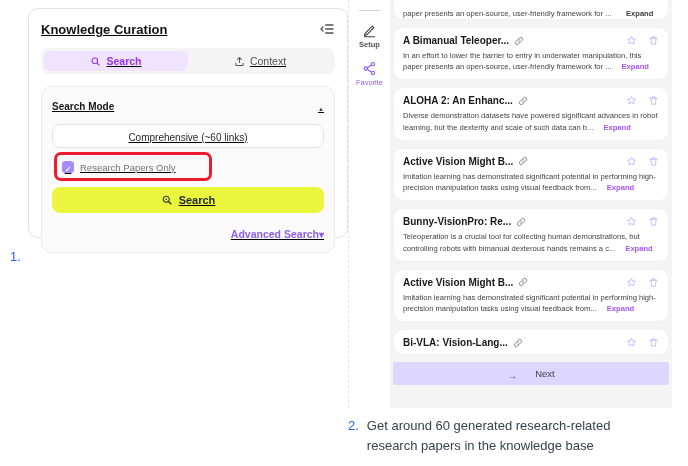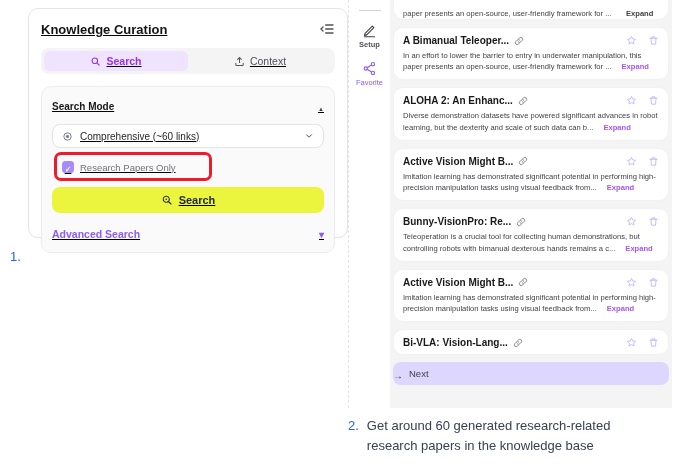--- a/index.html
+++ b/index.html
@@ -17,36 +17,36 @@
   .kc-tabs { margin-top:11px; background:#f4f4f5; border-radius:8px; padding:3px; display:flex; }
   .kc-tab { flex:1; display:flex; align-items:center; justify-content:center; gap:5px; height:20px; font-size:10.5px; color:#52525b; border-radius:6px; cursor:pointer; }
   .kc-tab.active { background:#f0e3ff; color:#9333ea; font-weight:700; }
   .kc-tab svg { width:11px; height:11px; }
 
   .kc-section { margin-top:12px; background:#fafafa; border:1px solid #ececef; border-radius:10px; padding:10px 10px 12px; }
   .kc-sec-head { display:flex; align-items:center; justify-content:space-between; }
   .kc-sec-title { font-size:10px; font-weight:700; color:#18181b; }
   .icon-caret-up::before { content:"▲"; font-size:6px; color:#3f3f46; }
 
-  .kc-select { margin-top:9px; background:#fff; border:1px solid #e4e4e7; border-radius:8px; height:24px; display:flex; align-items:center; padding:0 9px; gap:7px; cursor:pointer; }
+  .kc-select { margin-top:9px; background:#fff; border:1px solid #e4e4e7; border-radius:8px; height:24px; display:flex; align-items:center; padding:0 9px; gap:7px; cursor:pointer;flex-direction:column; }
   .kc-select-text { flex:1; font-size:10px; color:#27272a; }
   .kc-select svg { width:11px; height:11px; color:#6b7280; }
   .kc-select .chev { width:10px; height:10px; color:#52525b; }
 
   .kc-check-row { margin-top:10px; position:relative; display:flex; align-items:center; gap:6px; height:18px; padding-left:10px; }
   .kc-checkbox { width:12px; height:12px; border-radius:3.5px; background:#a78bfa; display:flex; align-items:center; justify-content:center; cursor:pointer; }
   .icon-check::before { content:"✓"; color:#fff; font-size:8px; font-weight:700; }
   .kc-check-label { font-size:9.5px; color:#71717a; }
   .annotation-box { position:absolute; left:2px; top:-6px; width:158px; height:29px; border:3.5px solid #ec1c2e; border-radius:7px; pointer-events:none; }
 
   .kc-search-btn { margin-top:11px; height:26px; background:#ebf53e; border-radius:8px; display:flex; align-items:center; justify-content:center; gap:6px; cursor:pointer; }
   .kc-search-btn svg { width:12px; height:12px; color:#1f2937; }
   .kc-search-label { font-size:11px; font-weight:600; color:#1f2937; }
 
-  .kc-advanced { margin-top:15px; display:flex; align-items:center; justify-content:space-between; color:#8b5cf6; font-size:10.5px; font-weight:600; cursor:pointer; }
+  .kc-advanced { margin-top:15px; display:flex; align-items:center; justify-content:flex-end; color:#8b5cf6; font-size:10.5px; font-weight:600; cursor:pointer; }
   .icon-chevron-down-sm::before { content:"▾"; font-size:10px; }
 
   
   .caption { position:absolute; display:flex; gap:8px; font-size:13px; color:#374151; line-height:1.5; }
   .caption-1 { left:10px; top:247px; width:320px; }
   .caption-2 { left:348px; top:416px; width:312px; }
   .cap-num { color:#2563eb; flex:0 0 auto; }
 
   
   .right-fig { position:absolute; left:348px; top:0; width:324px; height:408px; display:flex; }
@@ -67,21 +67,21 @@
   .card-head { display:flex; align-items:center; gap:5px; }
   .card-title { font-size:10px; font-weight:700; color:#18181b; white-space:nowrap; }
   .link-icon { width:10px; height:10px; color:#71717a; flex:0 0 auto; cursor:pointer; }
   .card-spacer { flex:1; }
   .card-act { width:11px; height:11px; color:#c4b5fd; cursor:pointer; flex:0 0 auto; }
   .card-act.trash { margin-left:6px; }
   .card-desc { margin-top:4px; font-size:7.6px; color:#3f3f46; line-height:1.48; }
   .expand-link { color:#a855f7; cursor:pointer; margin-left:10px;font-weight:bold; }
   .cut-line { font-size:7.6px; color:#3f3f46; }
 
-  .next-btn { margin-top:0; height:23px; background:#ddd6fe; border-radius:8px; display:flex; align-items:center; gap:6px; cursor:pointer; flex:0 0 auto; }
+  .next-btn { margin-top:0; height:23px; background:#ddd6fe; border-radius:2px; display:flex; align-items:center; justify-content:center; gap:18px; cursor:pointer; flex:0 0 auto; }
   .icon-arrow-right::before { content:"→"; font-size:10px; color:#3f3f46; }
   .next-label { font-size:9.5px; color:#3f3f46; font-weight:500; }
 
   svg { display:block; }
 </style>
 </head>
 <body>
 
 <div class="stage">
 

